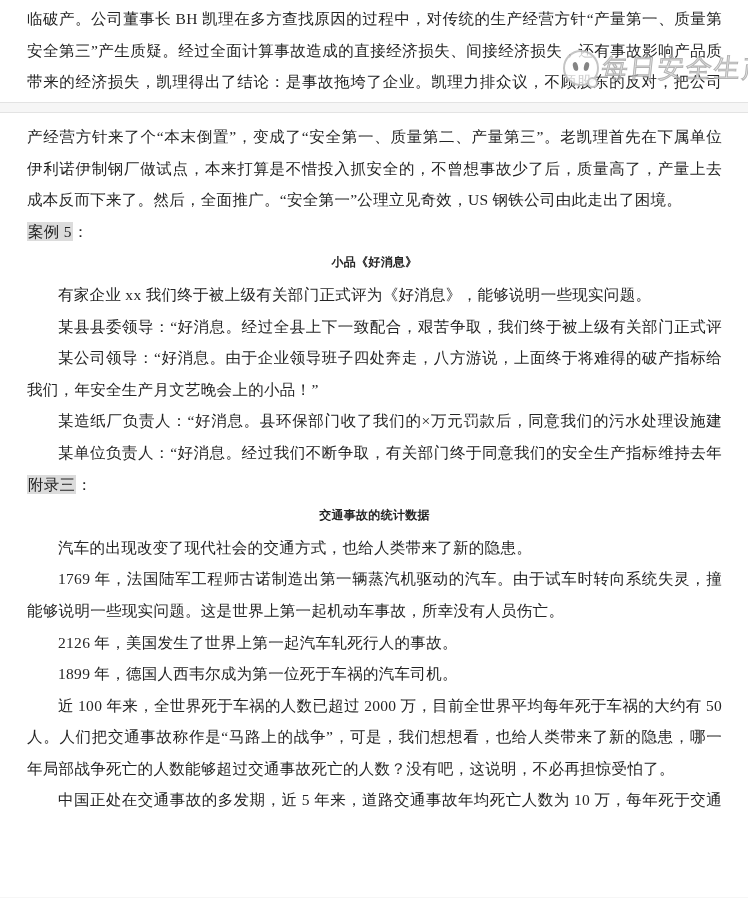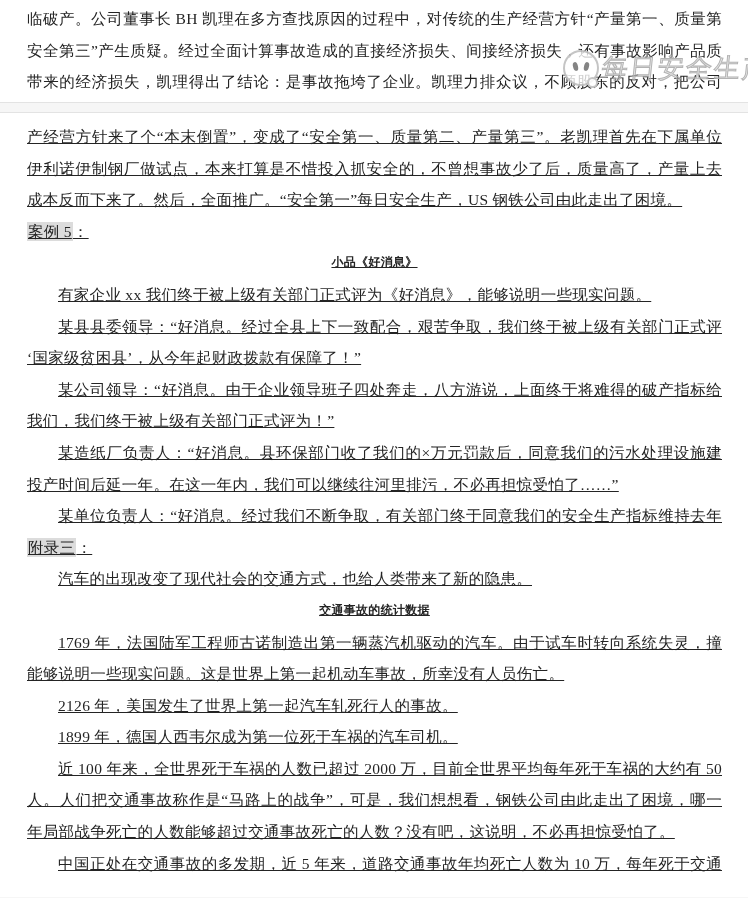--- a/index.html
+++ b/index.html
@@ -24,21 +24,20 @@
     border-bottom: 1px solid #e3e3e3;
   }
   .page-gap {
     height: 9px;
     background: #f6f6f6;
   }
   .page-2 {
     height: 785px;
     padding-top: 8px;
     border-top: 1px solid #e3e3e3;
-    text-decoration: underline;
   }
   .line {
     font-size: 15.5px;
     line-height: 31.6px;
     height: 31.6px;
     overflow: hidden;
     text-align: left;
     letter-spacing: 0.3px;
   }
   .line.full {
@@ -114,40 +113,38 @@
       <div class="line full">带来的经济损失，凯理得出了结论：是事故拖垮了企业。凯理力排众议，不顾股东的反对，把公司的生</div>
     </div>
 </div>
 
 <div class="page-gap"></div>
 
 <div class="page page-2">
   <div class="lines">
       <div class="line full">产经营方针来了个“本末倒置”，变成了“安全第一、质量第二、产量第三”。老凯理首先在下属单位</div>
       <div class="line full">伊利诺伊制钢厂做试点，本来打算是不惜投入抓安全的，不曾想事故少了后，质量高了，产量上去了，</div>
-      <div class="line plain">成本反而下来了。然后，全面推广。“安全第一”每日安全生产，US 钢铁公司由此走出了困境。</div>
+      <div class="line plain">成本反而下来了。然后，全面推广。“安全第一”公理立见奇效，US 钢铁公司由此走出了困境。</div>
       <div class="line label"><span class="hl">案例 5</span>：</div>
       <div class="line title">小品《好消息》</div>
       <div class="line plain indent">有家企业 xx 我们终于被上级有关部门正式评为《好消息》，能够说明一些现实问题。</div>
       <div class="line full indent">某县县委领导：“好消息。经过全县上下一致配合，艰苦争取，我们终于被上级有关部门正式评为</div>
-      <div class="line plain">‘国家级贫困县’，从今年起财政拨款有保障了！”</div>
       <div class="line full indent">某公司领导：“好消息。由于企业领导班子四处奔走，八方游说，上面终于将难得的破产指标给了</div>
-      <div class="line plain">我们，我们终于被上级有关部门正式评为！”</div>
+      <div class="line plain">我们，年安全生产月文艺晚会上的小品！”</div>
       <div class="line full indent">某造纸厂负责人：“好消息。县环保部门收了我们的×万元罚款后，同意我们的污水处理设施建成</div>
-      <div class="line plain">投产时间后延一年。在这一年内，我们可以继续往河里排污，不必再担惊受怕了……”</div>
       <div class="line full indent">某单位负责人：“好消息。经过我们不断争取，有关部门终于同意我们的安全生产指标维持去年的</div>
       <div class="line label"><span class="hl">附录三</span>：</div>
+      <div class="line title">交通事故的统计数据</div>
       <div class="line plain indent">汽车的出现改变了现代社会的交通方式，也给人类带来了新的隐患。</div>
-      <div class="line title">交通事故的统计数据</div>
       <div class="line full indent">1769 年，法国陆军工程师古诺制造出第一辆蒸汽机驱动的汽车。由于试车时转向系统失灵，撞到般</div>
       <div class="line plain">能够说明一些现实问题。这是世界上第一起机动车事故，所幸没有人员伤亡。</div>
       <div class="line plain indent">2126 年，美国发生了世界上第一起汽车轧死行人的事故。</div>
       <div class="line plain indent">1899 年，德国人西韦尔成为第一位死于车祸的汽车司机。</div>
       <div class="line full indent">近 100 年来，全世界死于车祸的人数已超过 2000 万，目前全世界平均每年死于车祸的大约有 50 万</div>
-      <div class="line full">人。人们把交通事故称作是“马路上的战争”，可是，我们想想看，钢铁公司由此走出了困境，哪一</div>
+      <div class="line full">人。人们把交通事故称作是“马路上的战争”，可是，我们想想看，也给人类带来了新的隐患，哪一</div>
       <div class="line plain">年局部战争死亡的人数能够超过交通事故死亡的人数？没有吧，这说明，不必再担惊受怕了。</div>
       <div class="line full indent">中国正处在交通事故的多发期，近 5 年来，道路交通事故年均死亡人数为 10 万，每年死于交通事故</div>
     </div>
 </div>
 
 <div class="watermark">
   <span class="wm-icon">
     <span class="wm-eye left"></span>
     <span class="wm-eye right"></span>
     <span class="wm-tail"></span>

